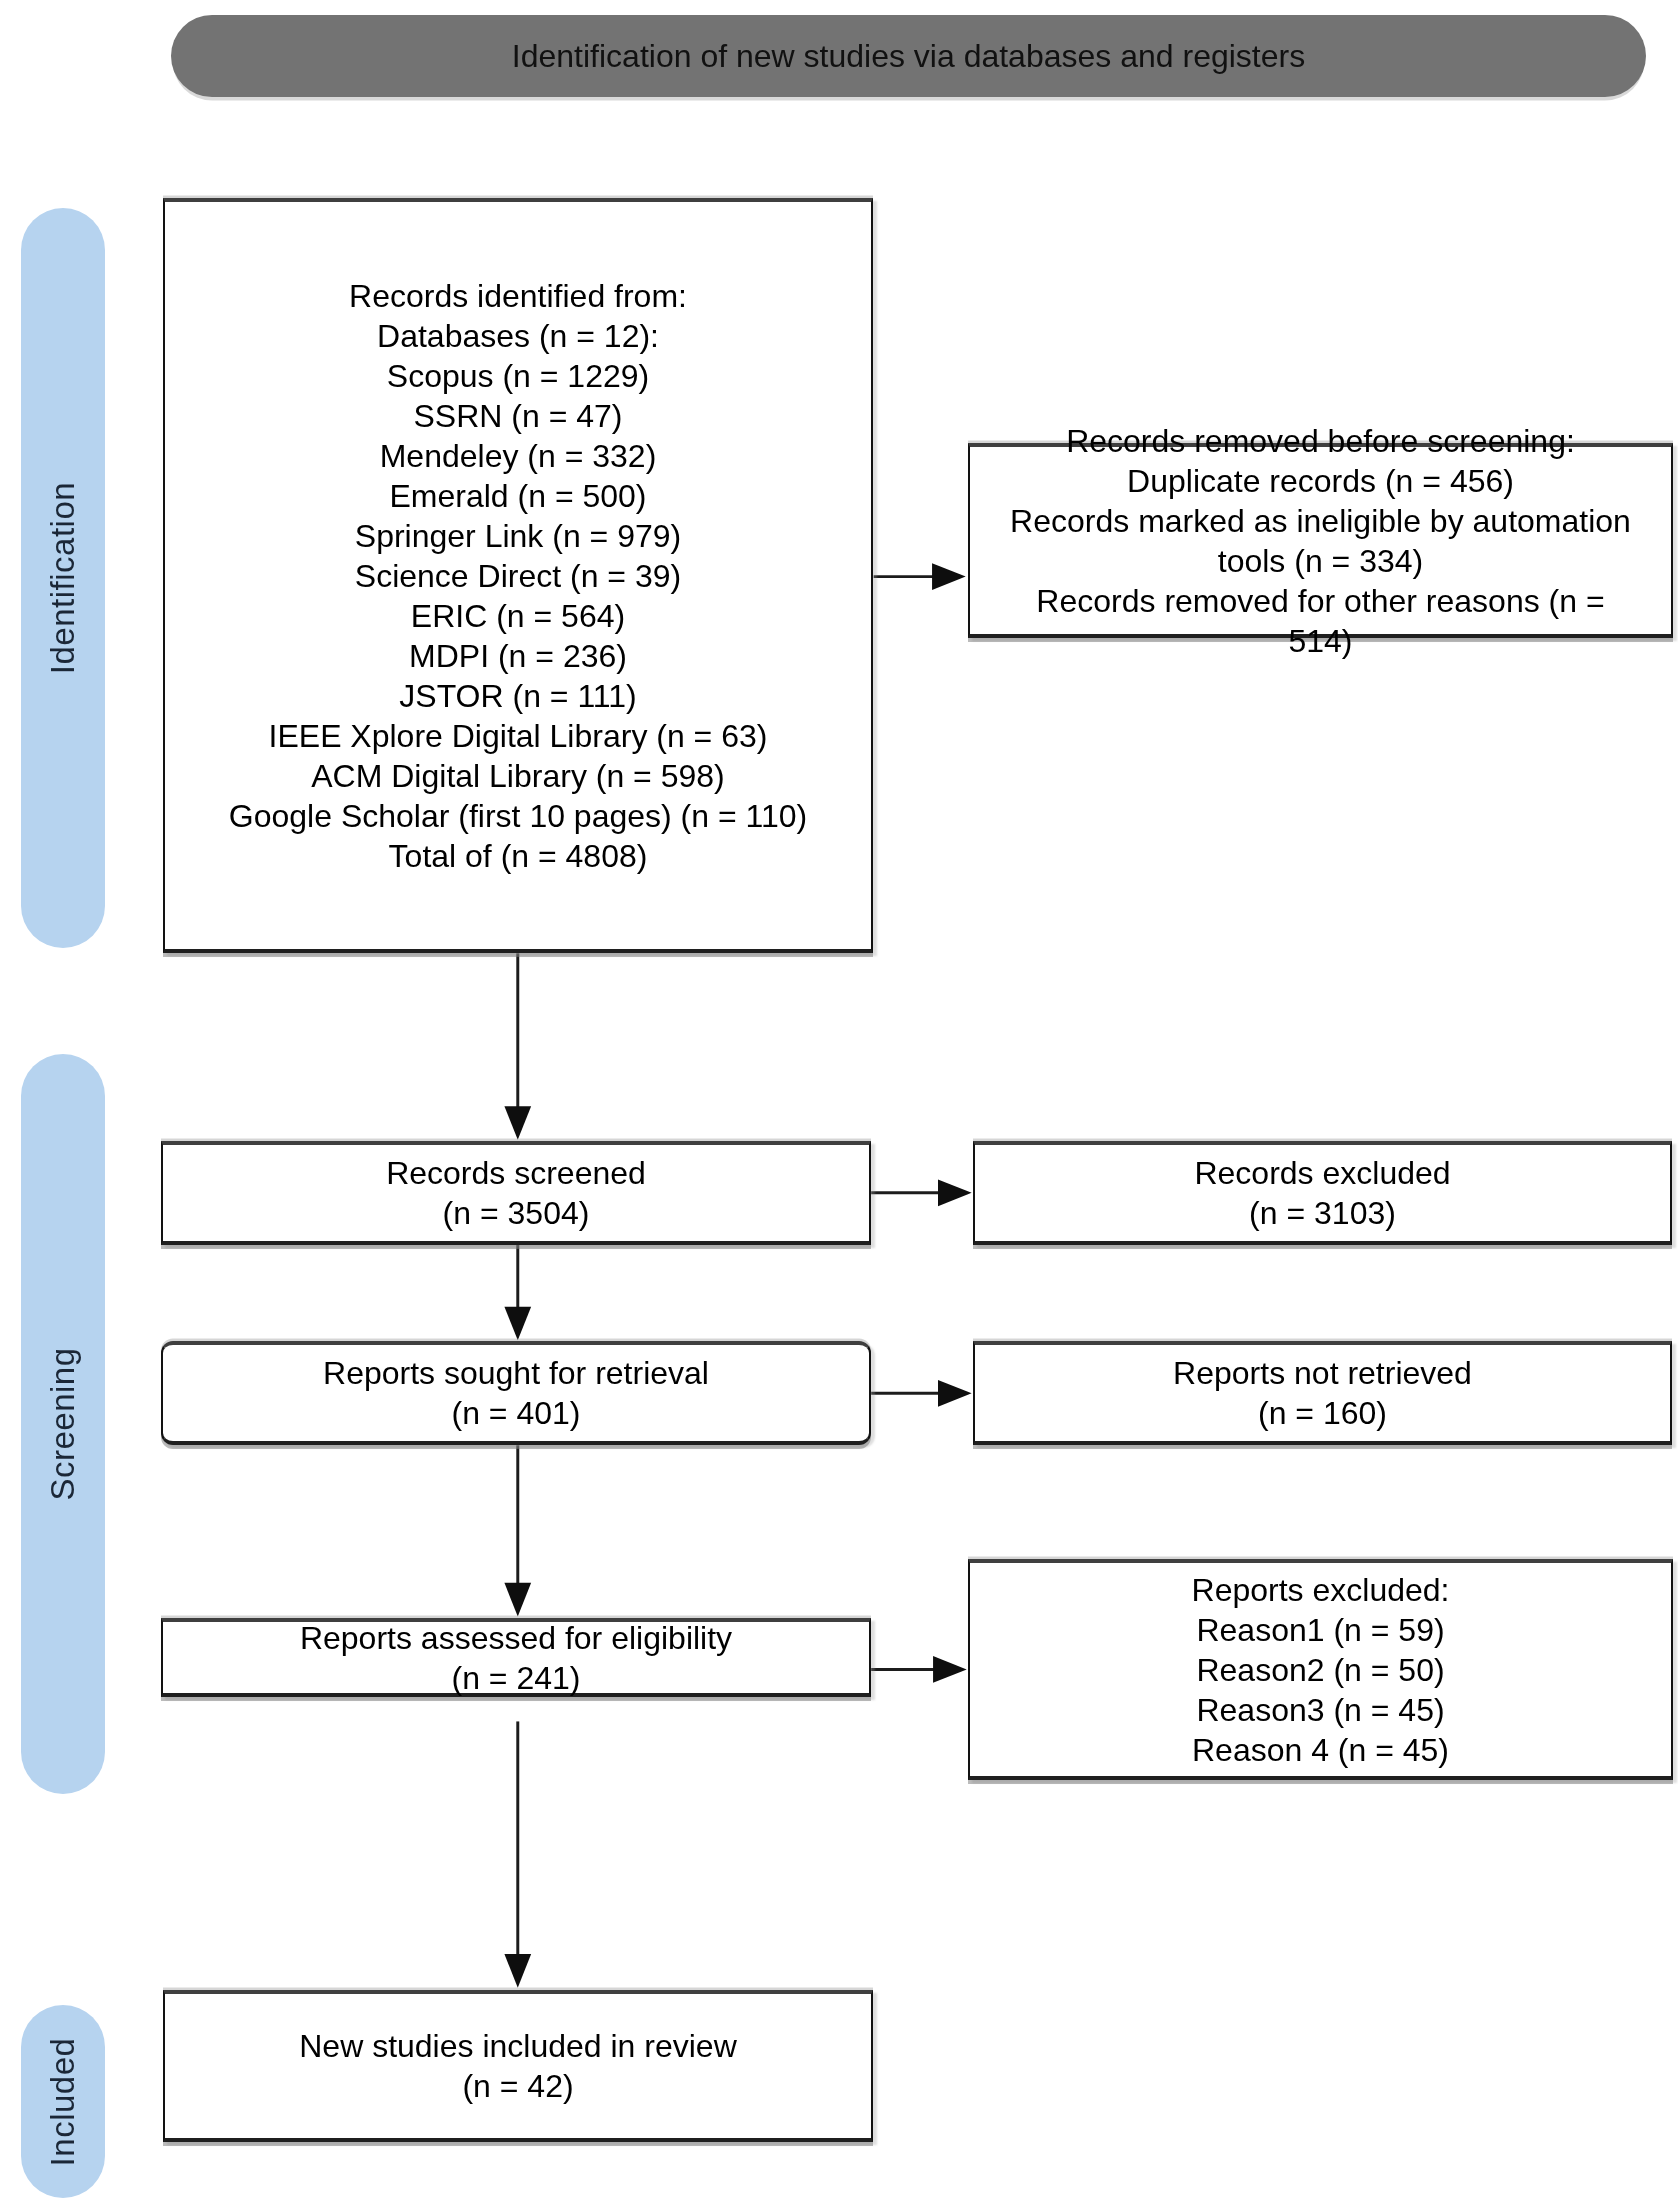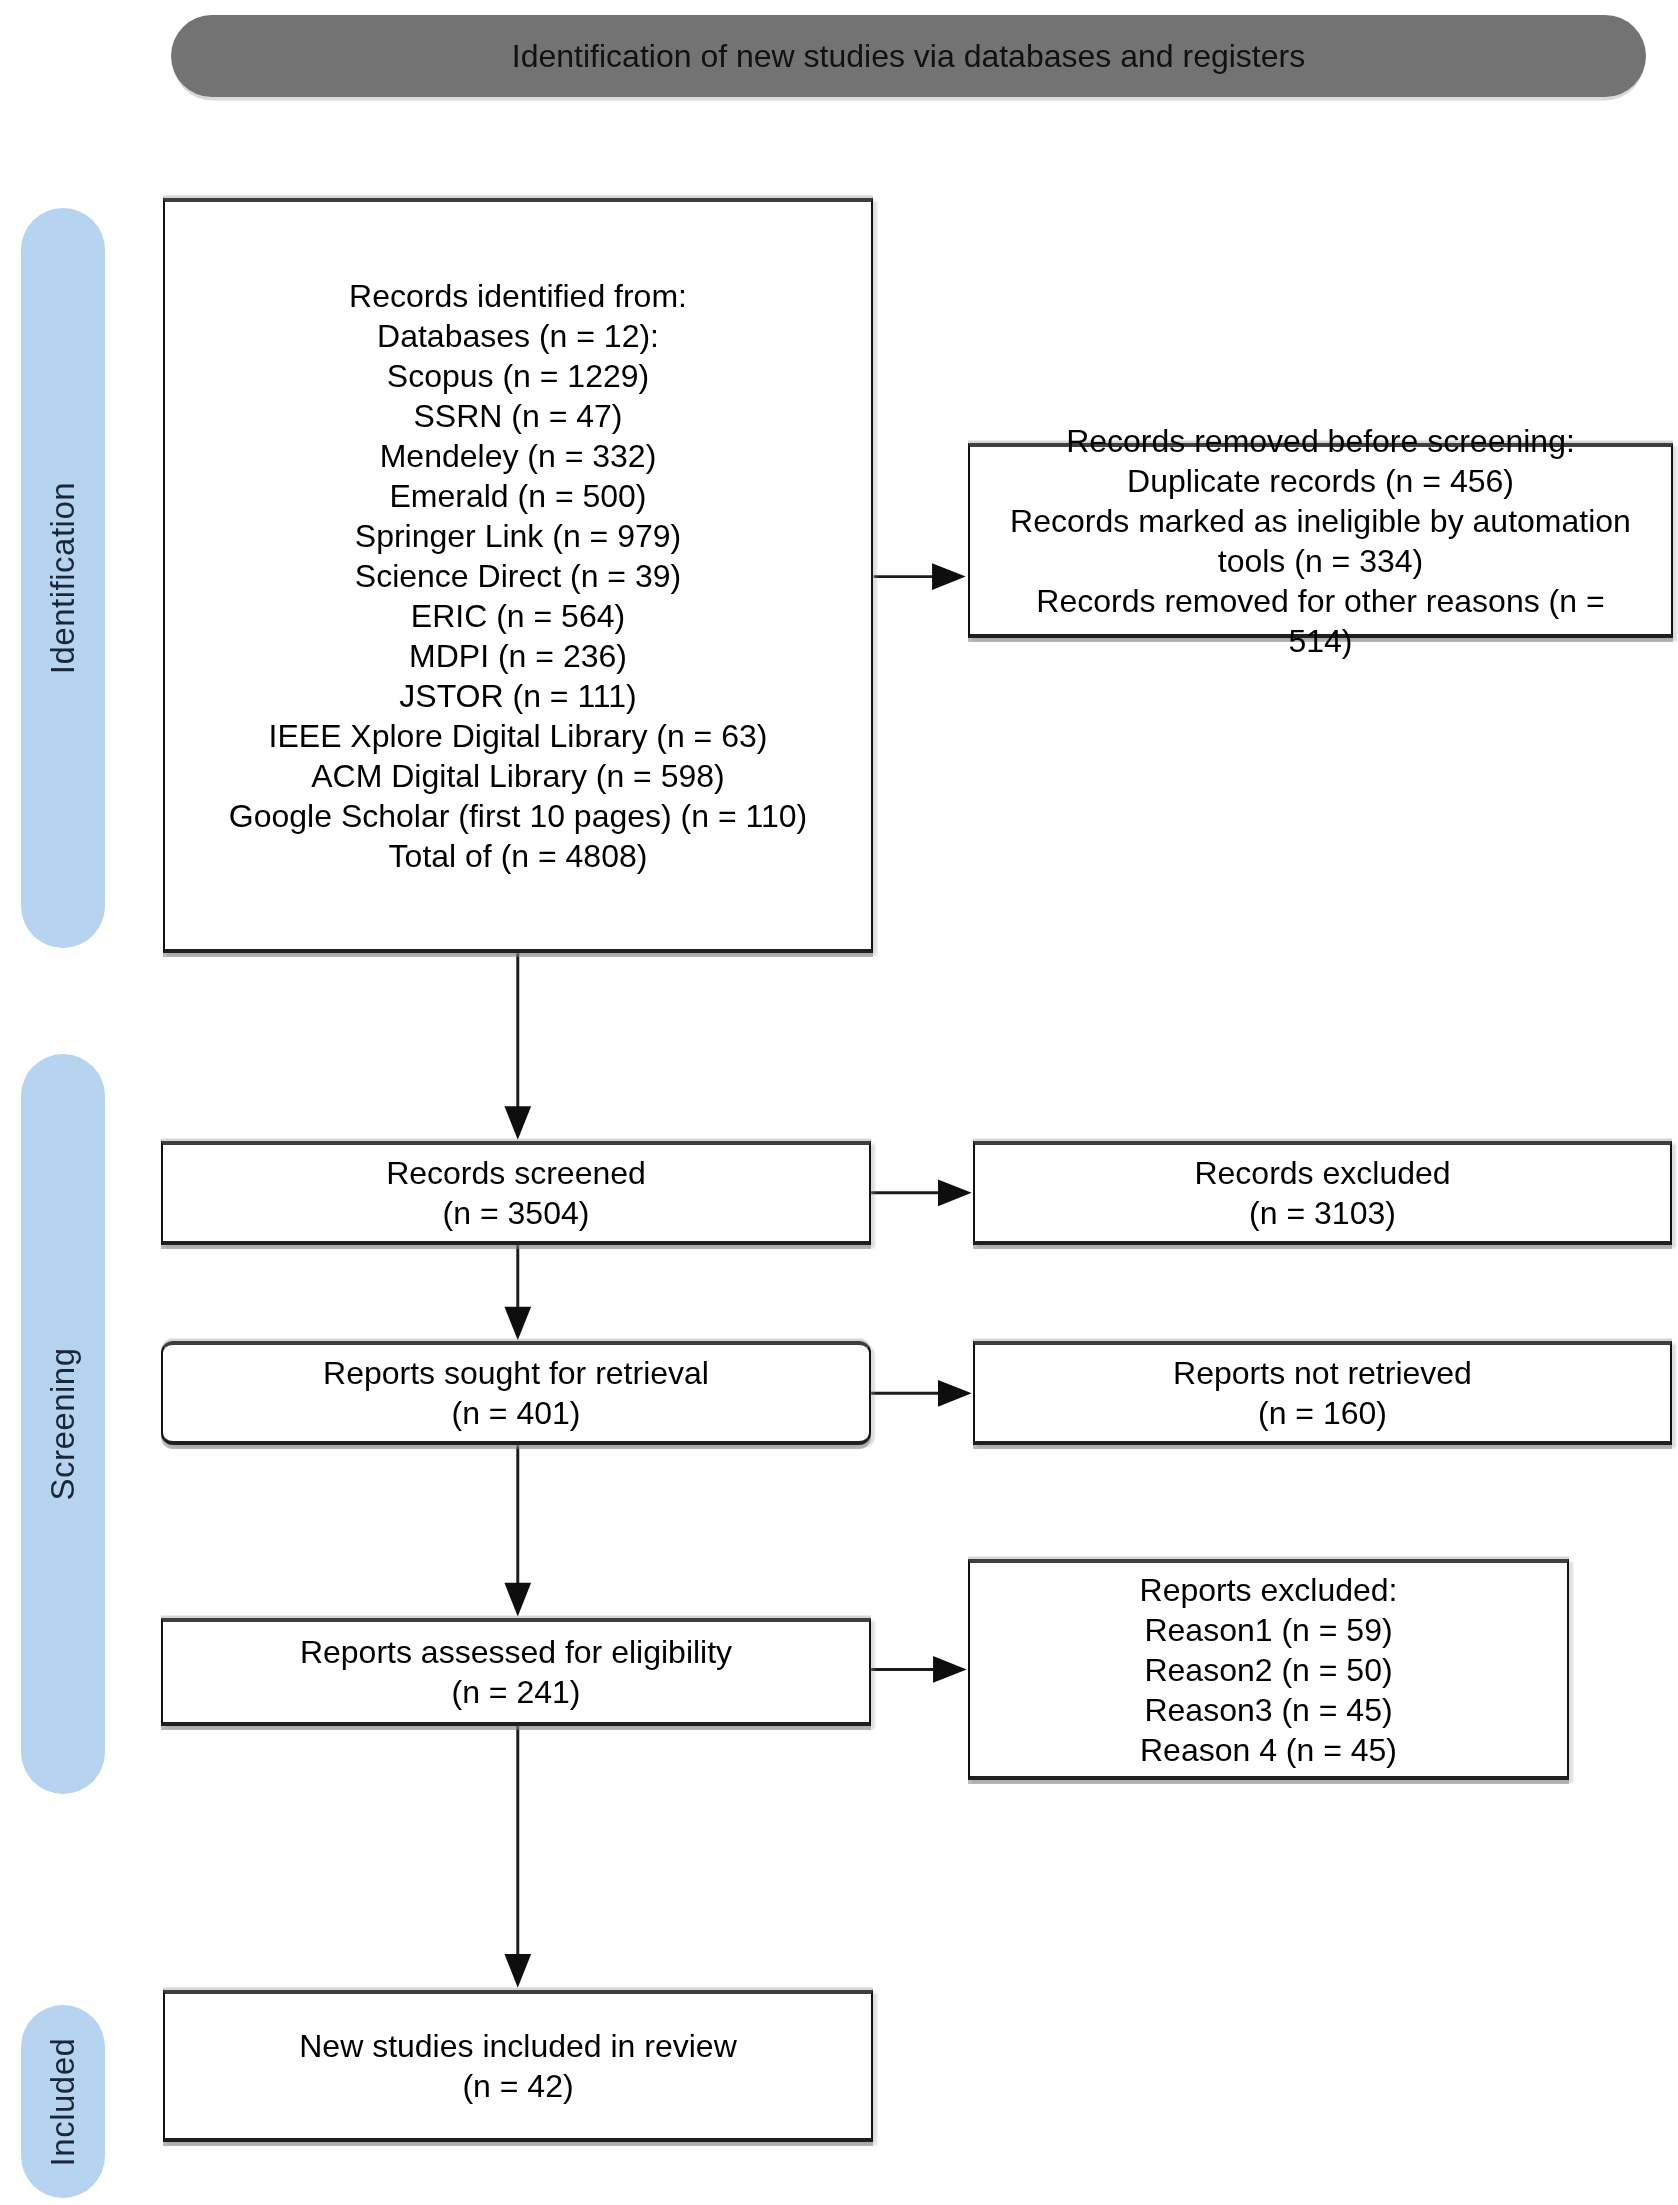--- a/index.html
+++ b/index.html
@@ -45,22 +45,22 @@
     text-align:center;
   }
   .box .line{font-size:32px;line-height:40px;white-space:nowrap;}
 
   #box-identified{left:163px;top:198px;width:710px;height:755px;}
   #box-removed{left:968px;top:443px;width:705px;height:195px;}
   #box-screened{left:161px;top:1141px;width:710px;height:104px;}
   #box-excluded{left:973px;top:1141px;width:699px;height:104px;}
   #box-sought{left:161px;top:1341px;width:710px;height:104px;border-radius:12px;}
   #box-notretrieved{left:973px;top:1341px;width:699px;height:104px;}
-  #box-assessed{left:161px;top:1618px;width:710px;height:108px;}
-  #box-reports-excluded{left:968px;top:1559px;width:601px;height:221px;}
+  #box-assessed{left:161px;top:1618px;width:710px;height:79px;}
+  #box-reports-excluded{left:968px;top:1559px;width:705px;height:221px;}
   #box-included{left:163px;top:1990px;width:710px;height:152px;}
 
   .arrow-line{stroke:#1c1c1c;stroke-width:6;}
   .arrow-head{fill:#0e0e0e;stroke:none;}
 </style>
 </head>
 <body>
 
 <div id="canvas">
 

